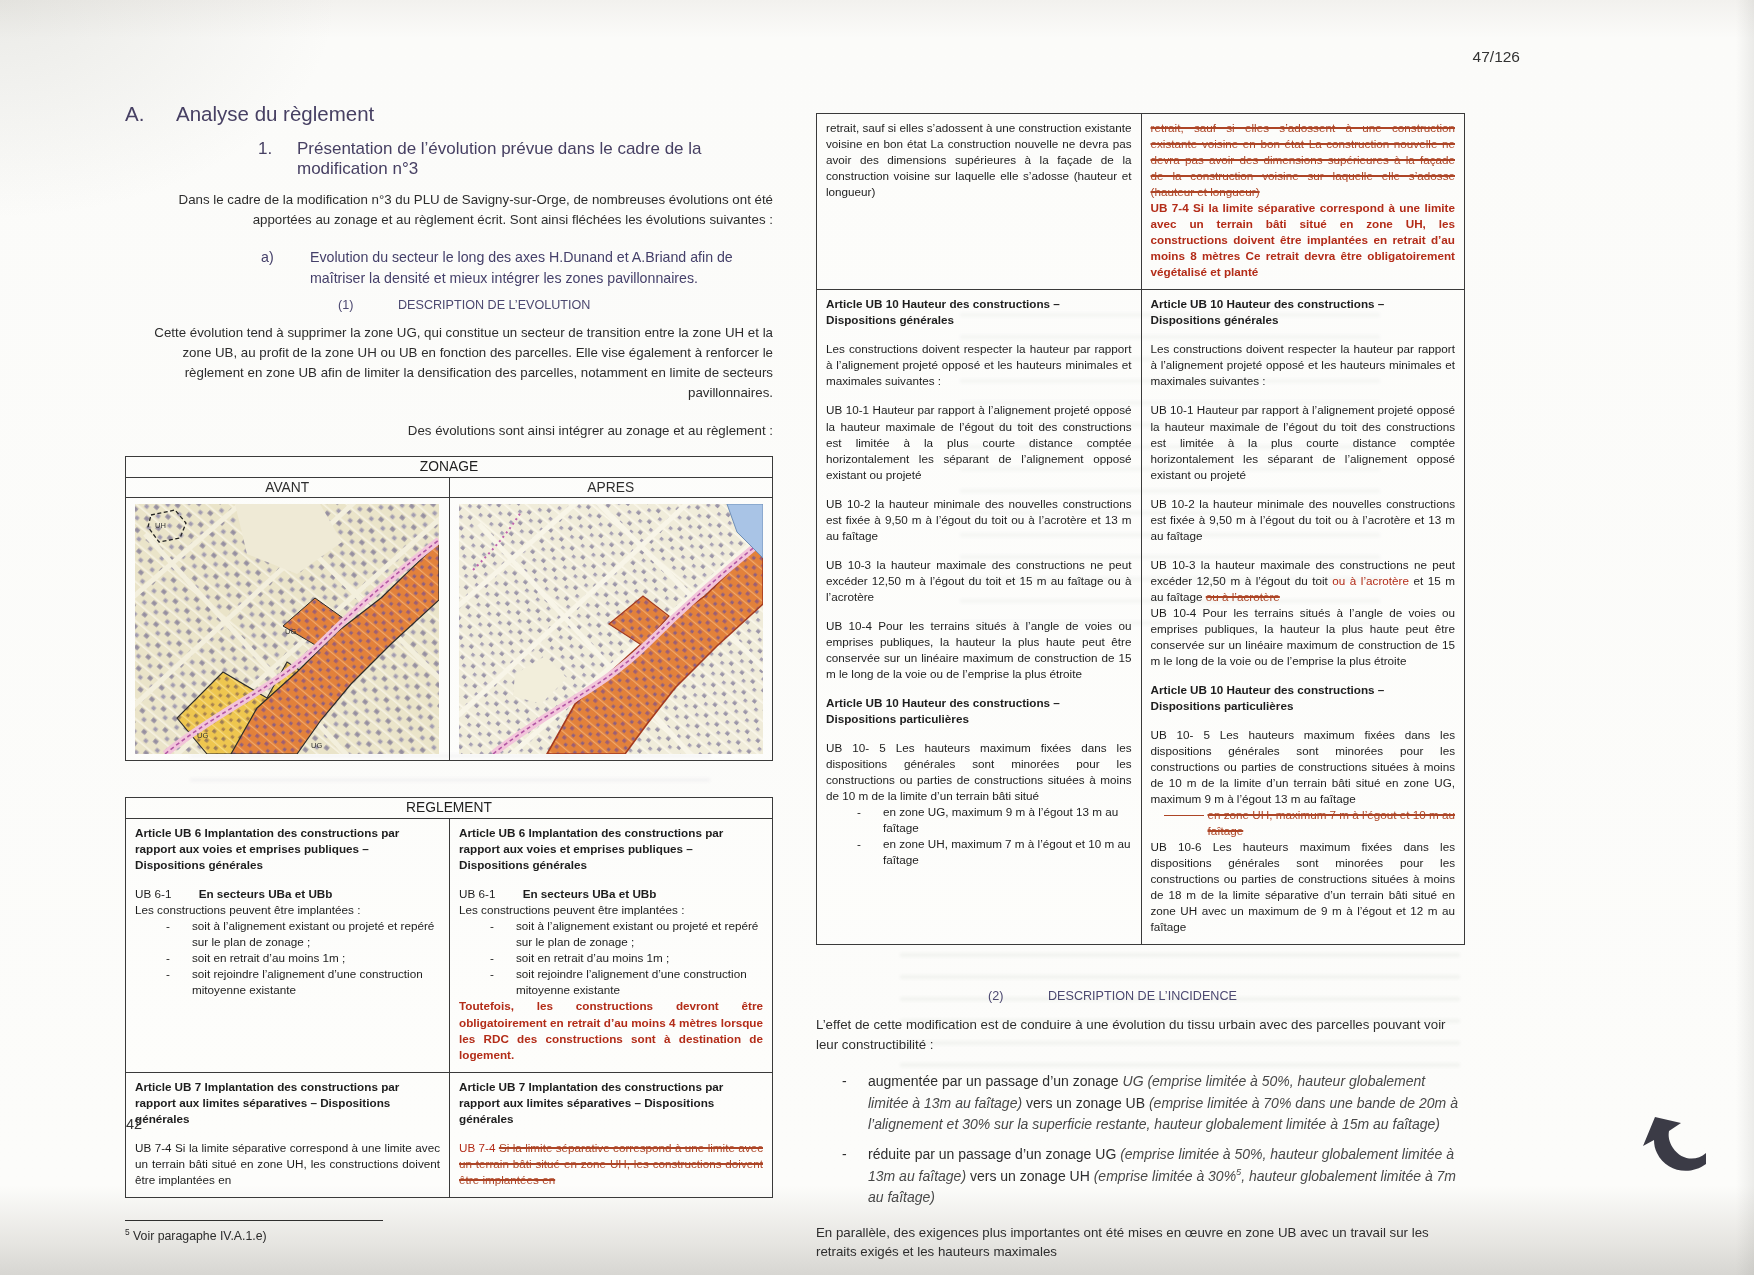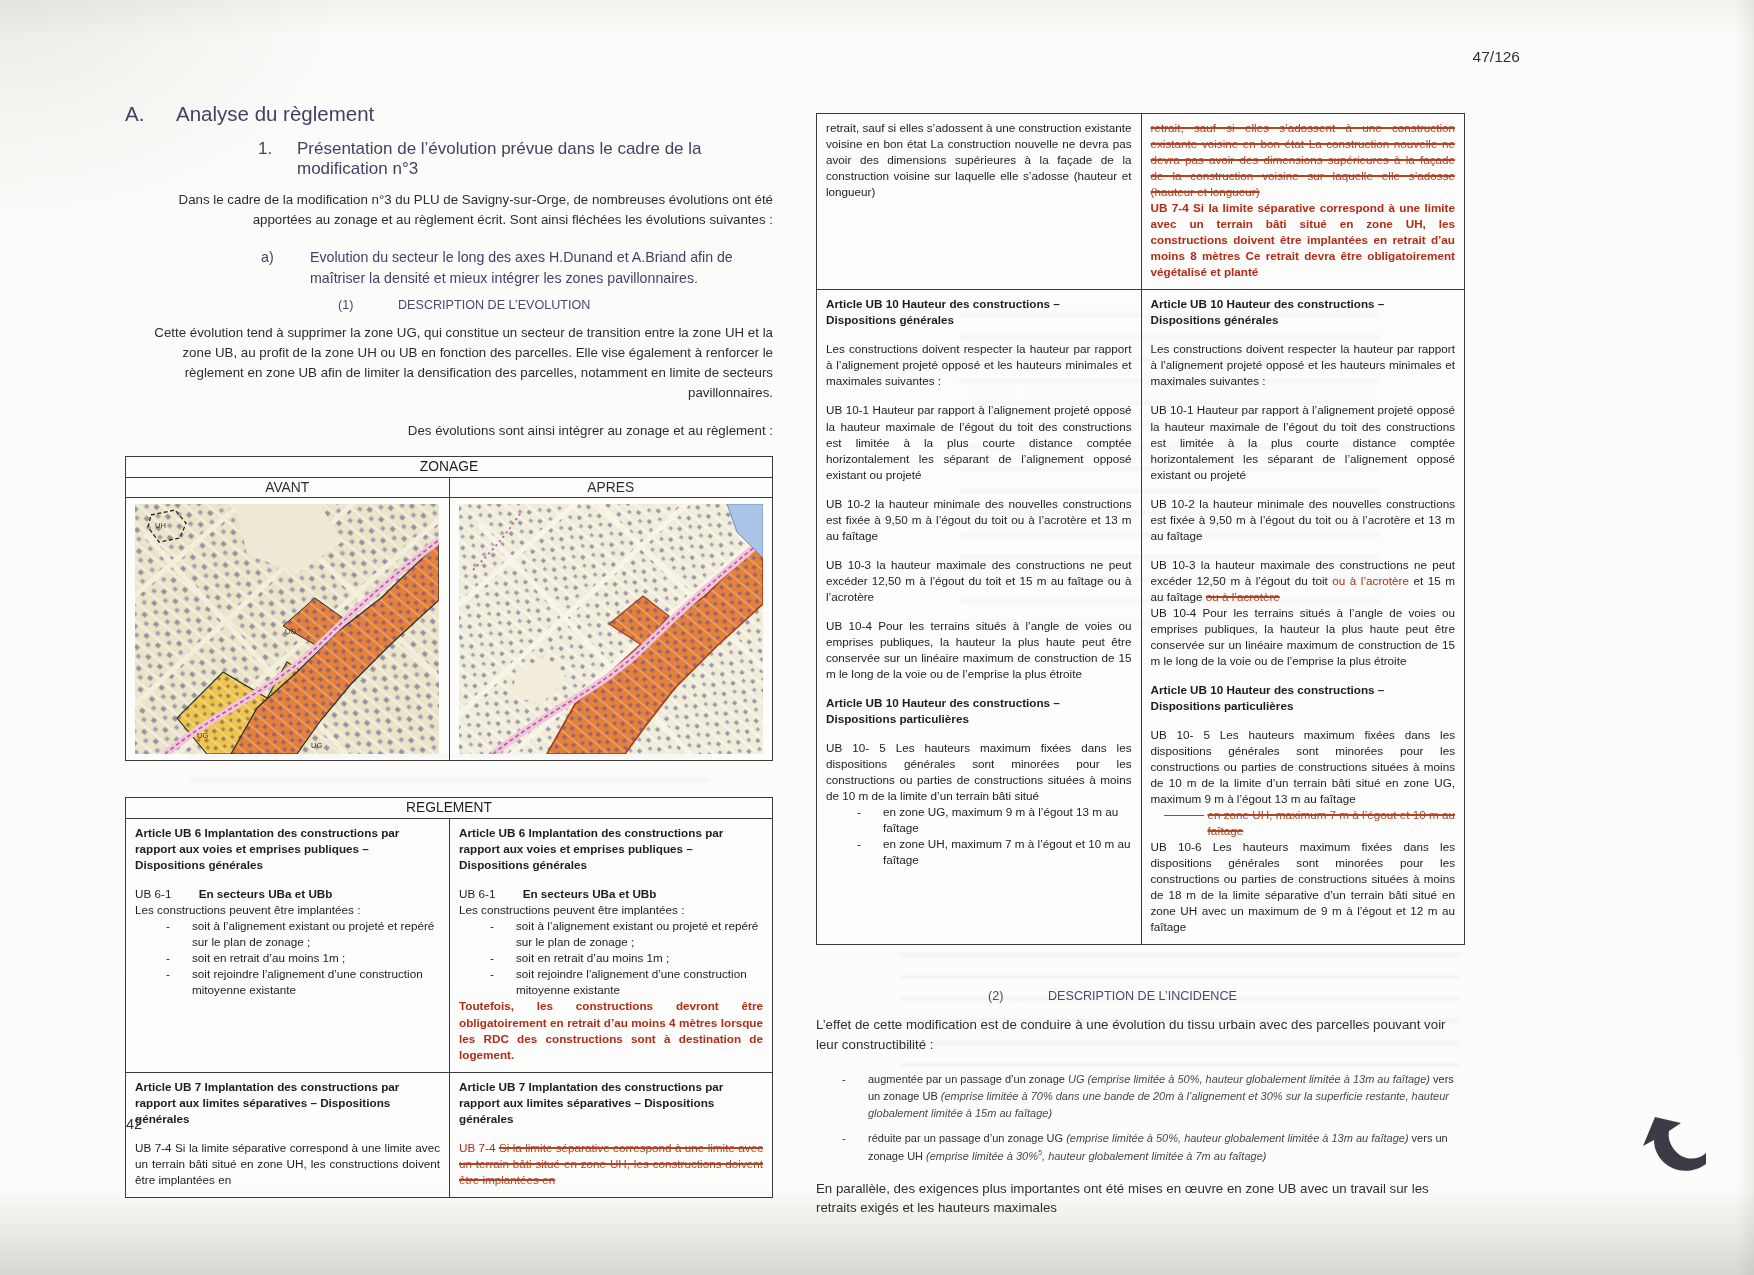--- a/index.html
+++ b/index.html
@@ -70,21 +70,21 @@
   .lis{position:relative;padding-left:57px;}
   .lis::before{content:"";position:absolute;left:13px;width:40px;top:.66em;border-top:1.6px solid #ad4526;}
   .b{font-weight:700;padding-left:24px;}
   .r{color:#b32c18;}
   .rb{color:#b32c18;font-weight:700;}
   .rs{color:#ad4526;text-decoration:line-through;text-decoration-thickness:1.6px;}
   .i{font-style:italic;color:#484848;}
   .sup{vertical-align:super;font-size:.66em;}
 
   
-  .li2{position:relative;padding-left:52px;margin-top:9px;font-size:11px;line-height:1.52;}
+  .li2{position:relative;padding-left:52px;margin-top:9px;font-size:14px;line-height:1.52;}
   .li2::before{content:"-";position:absolute;left:26px;}
   .inc-para{margin-top:12px;font-size:13.3px;line-height:1.5;}
   .inc-outro{margin-top:14px;font-size:13.3px;line-height:1.5;}
 
   .arrow-stamp{position:absolute;left:1640px;top:1106px;}
 </style>
 </head>
 <body>
 
 <div class="page">
@@ -239,20 +239,26 @@
             <div class="blk ph"><span>Article UB 7 Implantation des constructions par rapport aux limites séparatives – Dispositions générales</span></div>
             <div class="blk p mt"><span>UB 7-4 Si la limite séparative correspond à une limite avec un terrain bâti situé en zone UH, les constructions doivent être implantées en</span></div>
           </div>
         <div class="cell">
             <div class="blk ph"><span>Article UB 7 Implantation des constructions par rapport aux limites séparatives – Dispositions générales</span></div>
             <div class="blk p mt"><span class="r">UB 7-4 </span><span class="rs">Si la limite séparative correspond à une limite avec un terrain bâti situé en zone UH, les constructions doivent être implantées en</span></div>
           </div>
       </div>
     </div>
 
+    <div class="footnote">
+      <div class="footnote-rule"></div>
+      <div class="footnote-text">
+        <span class="fsup">5</span><span> Voir paragaphe IV.A.1.e)</span>
+      </div>
+    </div>
   </div>
 
   <div class="page-number">42</div>
 
   <div class="col-right">
 
     <div class="tbl">
       <div class="trow">
         <div class="cell">
             <div class="blk p"><span>retrait, sauf si elles s’adossent à une construction existante voisine en bon état La construction nouvelle ne devra pas avoir des dimensions supérieures à la façade de la construction voisine sur laquelle elle s’adosse (hauteur et longueur)</span></div>

